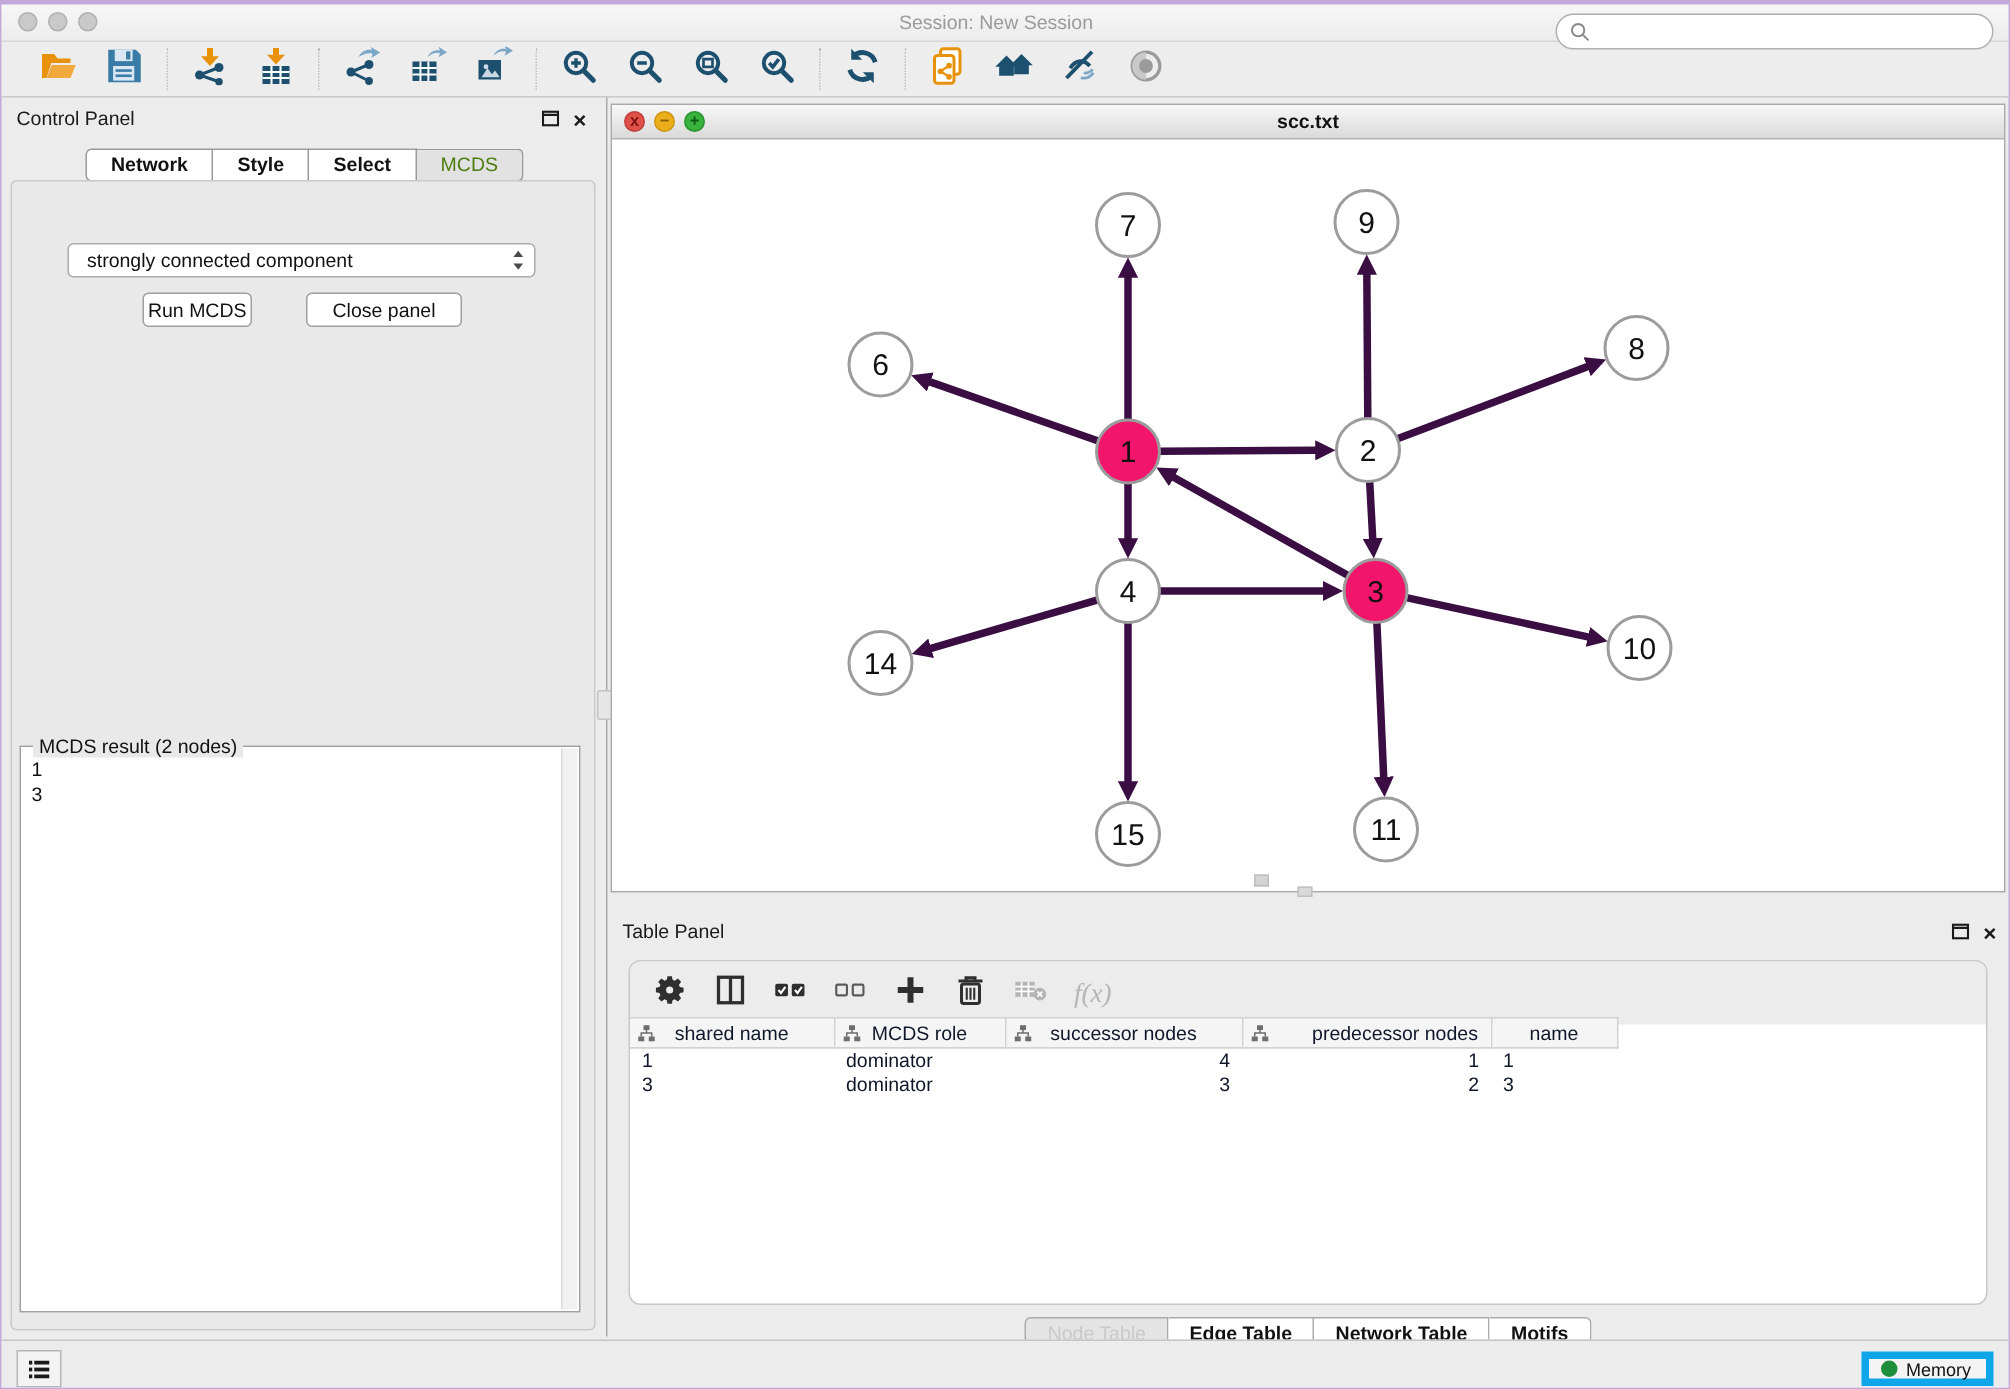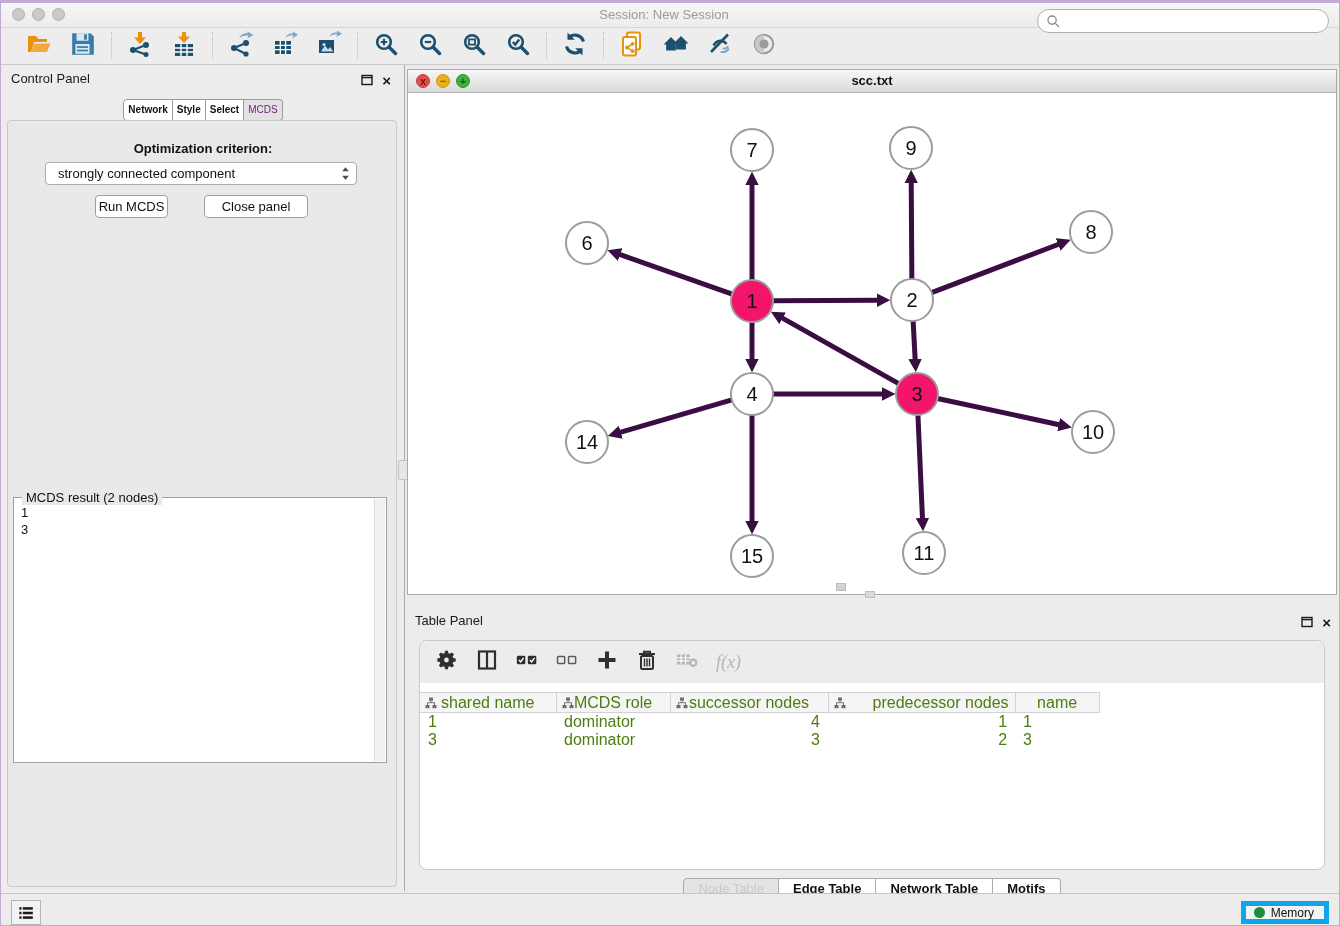--- a/index.html
+++ b/index.html
@@ -32,38 +32,38 @@
   #search-input { border:none; outline:none; flex:1; font-size:12px; margin-left:5px; background:transparent; }
 
   
   #control-panel { position:absolute; left:2px; top:66px; width:400px; height:822px; }
   .panel-head { position:relative; height:22px; }
   .panel-title { position:absolute; left:8px; top:2px; font-size:13px; color:#1A1A1A; }
   .panel-icons { position:absolute; right:12px; top:3px; display:flex; gap:9px; align-items:center; }
   .float-ic svg { width:12px; height:12px; }
   .close-ic { font-size:15px; font-weight:bold; color:#1A1A1A; line-height:12px; }
   #cp-tabs { position:absolute; left:0; top:30px; width:100%; display:flex; justify-content:center; }
-  .cp-tab { height:22px; padding:0 4px; font-size:10px; line-height:20px; background:#FFFFFF;
+  .cp-tab { height:22px; padding:0 16px; font-size:13px; line-height:20px; background:#FFFFFF;
             border:1px solid #9A9A9A; border-left:none; color:#111; font-weight:600; cursor:default; }
   .cp-tab:first-child { border-left:1px solid #9A9A9A; border-radius:4px 0 0 4px; }
   .cp-tab:last-child { border-radius:0 4px 4px 0; }
-  .cp-tab.disabled { background:#E2E2E2; color:#701a75; font-weight:400; }
+  .cp-tab.disabled { background:#E2E2E2; color:#4d7c0f; font-weight:400; }
   #cp-body { position:absolute; left:4px; right:6px; top:51px; bottom:4px;
              background:#E9E9E9; border:1px solid #C9C9C9; border-radius:4px; }
   #opt-label { position:absolute; left:0; width:100%; top:72px; text-align:center; font-size:13px; font-weight:600; color:#111; }
   #opt-select { position:absolute; left:42px; top:93px; width:312px; height:23px; background:#FFFFFF;
                 border:1px solid #ABABAB; border-radius:4px; display:flex; align-items:center;
                 padding:0 6px 0 12px; font-size:13px; color:#111; }
   #opt-select .spin { margin-left:auto; }
   #opt-select svg { width:9px; height:15px; display:block; }
   .cp-btn { position:absolute; top:126px; height:23px; background:#FFFFFF; border:1px solid #9F9F9F;
             border-radius:4px; font-size:13px; color:#111; text-align:center; line-height:21px; cursor:default; }
   #run-btn { left:92px; width:73px; }
   #closepanel-btn { left:201px; width:104px; }
-  #result-box { position:absolute; left:10px; top:428px; width:374px; height:266px;
+  #result-box { position:absolute; left:10px; top:428px; width:374px; height:378px;
                 border:1px solid #9F9F9F; background:#FFFFFF;padding-left:16px; }
   #result-legend { position:absolute; left:8px; top:-8px; background:#E9E9E9; padding:0 4px;
                    font-size:13px; color:#111; }
   #result-text { position:absolute; left:2px; top:4px; right:13px; bottom:2px;
                  font-size:13px; line-height:17px; padding:2px 5px; white-space:pre; color:#111; overflow:hidden; }
   #result-scroll { position:absolute; right:1px; top:1px; bottom:1px; width:11px;
                    background:#F1F1F1; border-left:1px solid #DCDCDC; }
 
   
   #v-split { position:absolute; left:403px; top:62px; width:1px; height:826px; background:#A8A8A8; }
@@ -88,21 +88,21 @@
                  background:#D4D4D4; border:1px solid #BDBDBD; }
 
   
   #table-panel { position:absolute; left:406px; top:596px; width:930px; height:290px;margin-top:12px; }
   #tp-container { position:absolute; left:12px; top:29px; width:906px; height:230px;
                   background:#FFFFFF; border:1px solid #C8C8C8; border-radius:8px; overflow:hidden; }
   #tp-toolbar { height:42px; background:#ECECEC; display:flex; align-items:center; gap:18px; padding-left:16px; }
   .tpt-btn { display:flex; align-items:center; justify-content:center; cursor:default; }
   .tpt-btn svg { width:22px; height:22px; }
   .fx { font-family:"Liberation Serif", serif; font-style:italic; font-size:18px; color:#B5B5B5; }
-  #tp-table { position:absolute; left:0px; top:51px; border-collapse:collapse; font-size:16px; color:#4d7c0f; }
+  #tp-table { position:absolute; left:0px; top:37px; border-collapse:collapse; font-size:13px; color:#0f172a; }
   #tp-table th { background:#F5F5F5; border:1px solid #D2D2D2; border-left:none; font-weight:400;
                  height:20px; padding:0 6px; position:relative; white-space:nowrap; }
   #tp-table th .hdr-ic { position:absolute; left:5px; top:4px; }
   #tp-table th .hdr-ic svg { width:12px; height:12px; display:block; }
   #tp-table td { height:16px; padding:0 8px; white-space:nowrap; }
   
   #tp-tabs { position:absolute; left:0; width:100%; top:267px; display:flex; justify-content:center; }
   .tp-tab { height:22px; padding:0 14px; font-size:13px; line-height:20px; font-weight:600;
             background:#FFFFFF; border:1px solid #ABABAB; border-left:none; color:#111; cursor:default; }
   .tp-tab:first-child { border-left:1px solid #ABABAB; border-radius:4px 0 0 4px; }
@@ -306,21 +306,20 @@
         <span class="close-ic">×</span>
       </span>
     </div>
     <div id="cp-tabs">
         <div class="cp-tab">Network</div>
         <div class="cp-tab">Style</div>
         <div class="cp-tab">Select</div>
         <div class="cp-tab disabled">MCDS</div>
       </div>
     <div id="cp-body"></div>
-    <div id="opt-label">Optimization criterion:</div>
     <div id="opt-select">
       <span>strongly connected component</span>
       <span class="spin">
           <svg viewBox="0 0 10 16">
             <path d="M5 1l3.6 4.6H1.4z" fill="#4A4A4A"></path>
             <path d="M5 15l3.6-4.6H1.4z" fill="#4A4A4A"></path>
           </svg>
         </span>
     </div>
     <div class="cp-btn" id="run-btn">Run MCDS</div>

